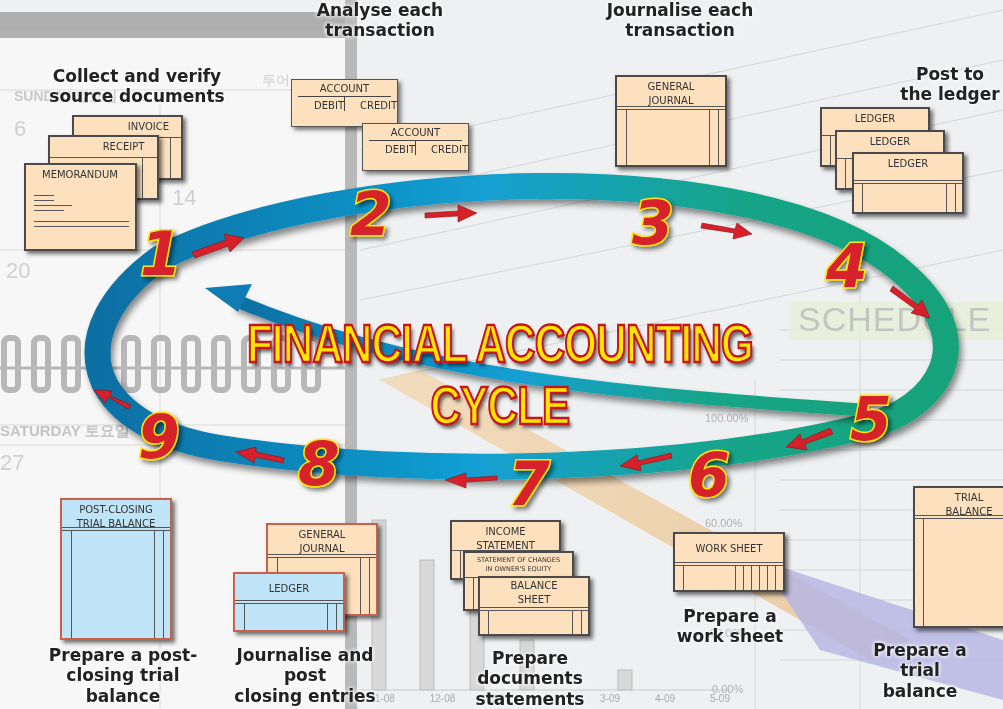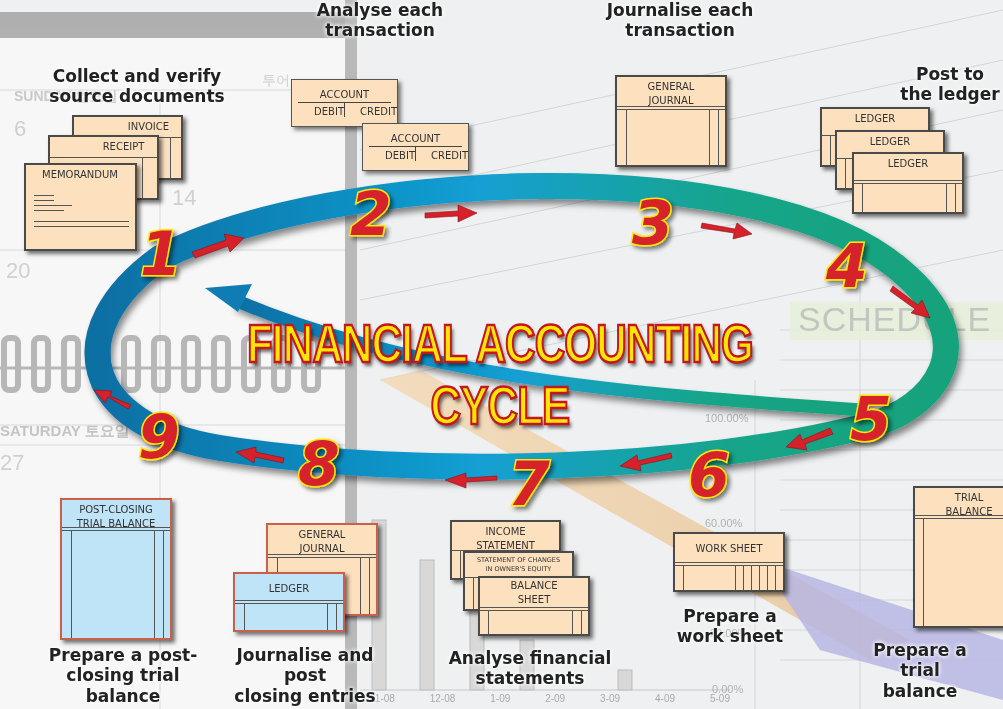--- a/index.html
+++ b/index.html
@@ -15,21 +15,21 @@
     font-family:"DejaVu Sans","Liberation Sans",sans-serif;color:#333;}
   .form.blue{background:#bfe3f7;border-color:#c8604a;}
   .form.pb{border-color:#c8604a;}
   .form .hd{text-align:center;font-size:10px;line-height:14px;padding-top:3px;}
   .form .hd.sm{font-size:6.5px;line-height:9px;}
   .form .rule{position:absolute;left:0;right:0;border-top:1.5px solid #555;}
   .form .col{position:absolute;top:0;bottom:0;border-left:1.5px solid #555;}
   .tacct{position:absolute;background:#fde1bf;border:1px solid #555;
     box-shadow:3px 3px 4px rgba(0,0,0,.5);font-size:10px;color:#333;
     font-family:"DejaVu Sans","Liberation Sans",sans-serif;}
-  .tacct .t{text-align:center;padding-top:9px;}
+  .tacct .t{text-align:center;padding-top:3px;}
   .tacct .hr{margin:2px 6px 0;border-top:1.3px solid #444;}
   .tacct .row{display:flex;}
   .tacct .row span{flex:1;text-align:right;padding-top:3px;}
   .tacct .row span:first-child{border-right:1.3px solid #444;}
   .memo-lines div{height:0;border-top:1.3px solid #555;position:absolute;}
   .title{position:absolute;left:120px;top:312px;width:760px;text-align:center;
     font-family:"Liberation Sans","DejaVu Sans",sans-serif;font-weight:bold;
     font-size:54px;color:#ffe600;letter-spacing:-1px;transform:scaleX(.78);
     transform-origin:center;
     -webkit-text-stroke:2.5px #c4161c;
@@ -329,21 +329,21 @@
       <div>BALANCE</div>
       <div>SHEET</div>
     </div>
   <div class="rule" style="top:29px;"></div>
     <div class="rule" style="top:32px;"></div>
   <div class="col" style="left:8px;top:32px;"></div>
     <div class="col" style="left:92px;top:32px;"></div>
     <div class="col" style="left:101px;top:32px;"></div>
 </div>
 <div class="lbl" style="left:440px;top:648px;font-size:17px;width:180px;">
-  <div>Analyse financial</div>
+  <div>Prepare documents</div>
   <div>statements</div>
 </div>
 
 <div class="form pb" style="left:266px;top:523px;width:112px;height:93px;">
   <div class="hd">
       <div>GENERAL</div>
       <div>JOURNAL</div>
     </div>
   <div class="rule" style="top:29px;"></div>
     <div class="rule" style="top:32px;"></div>

